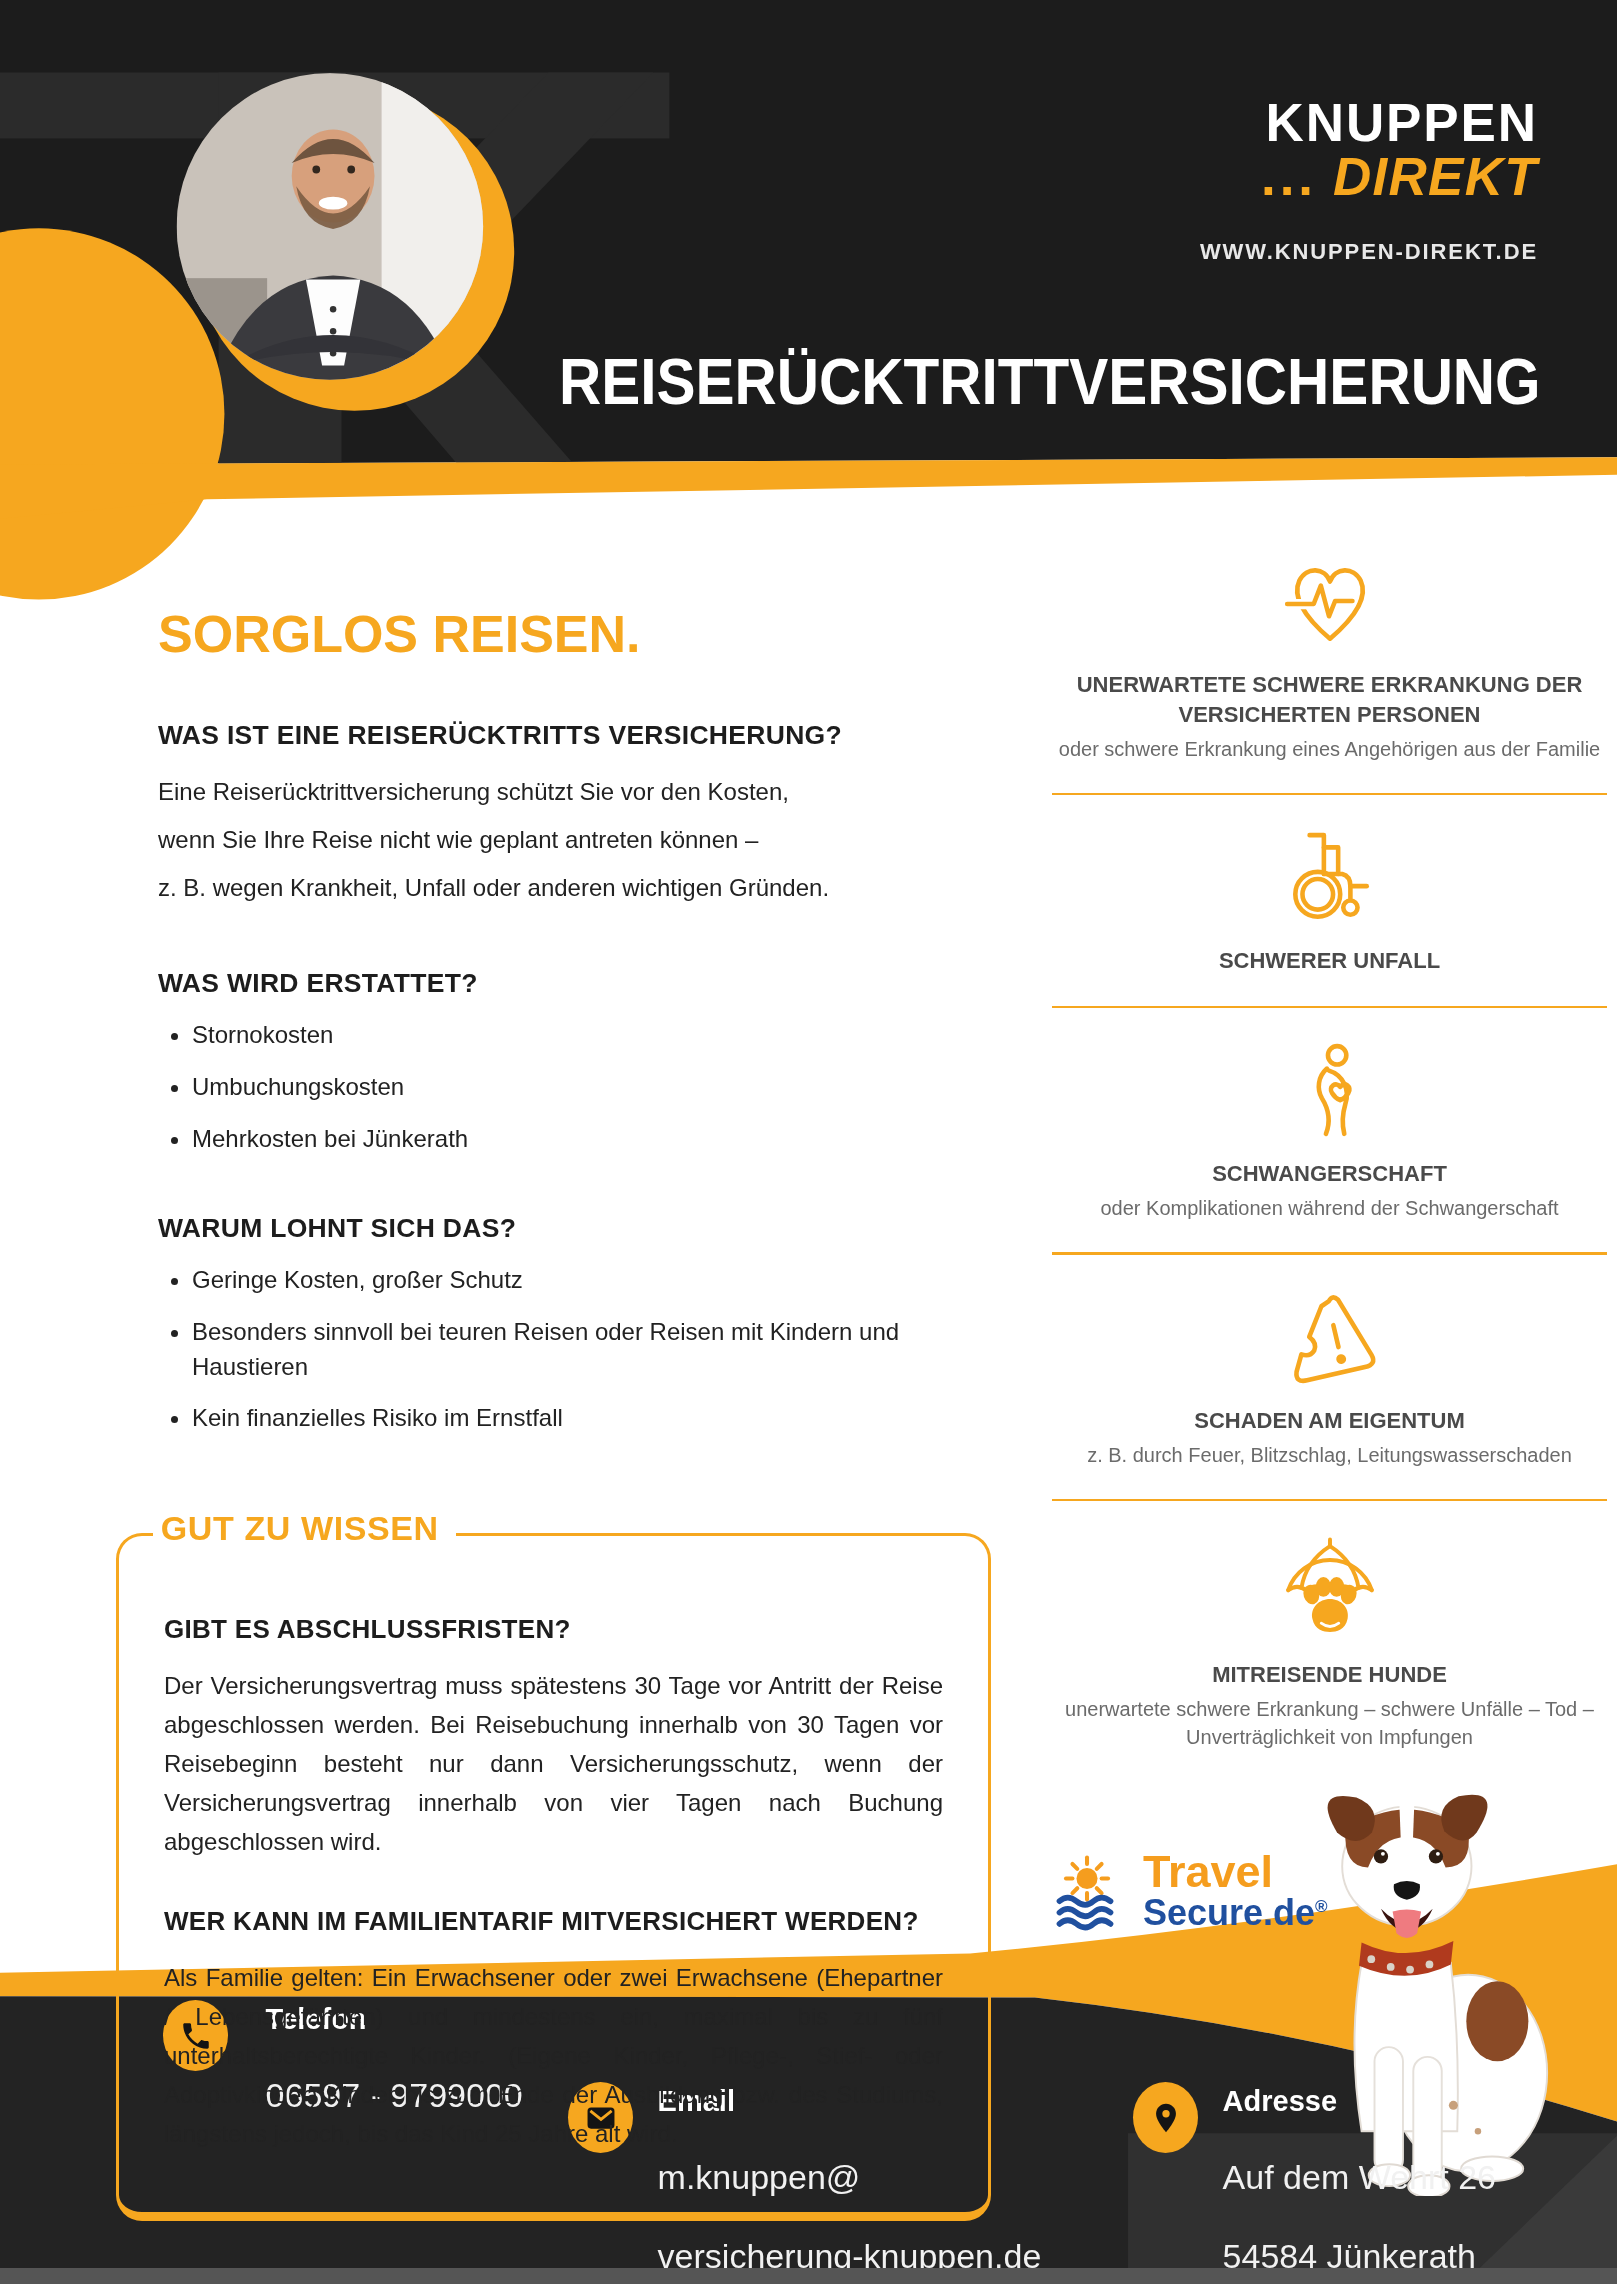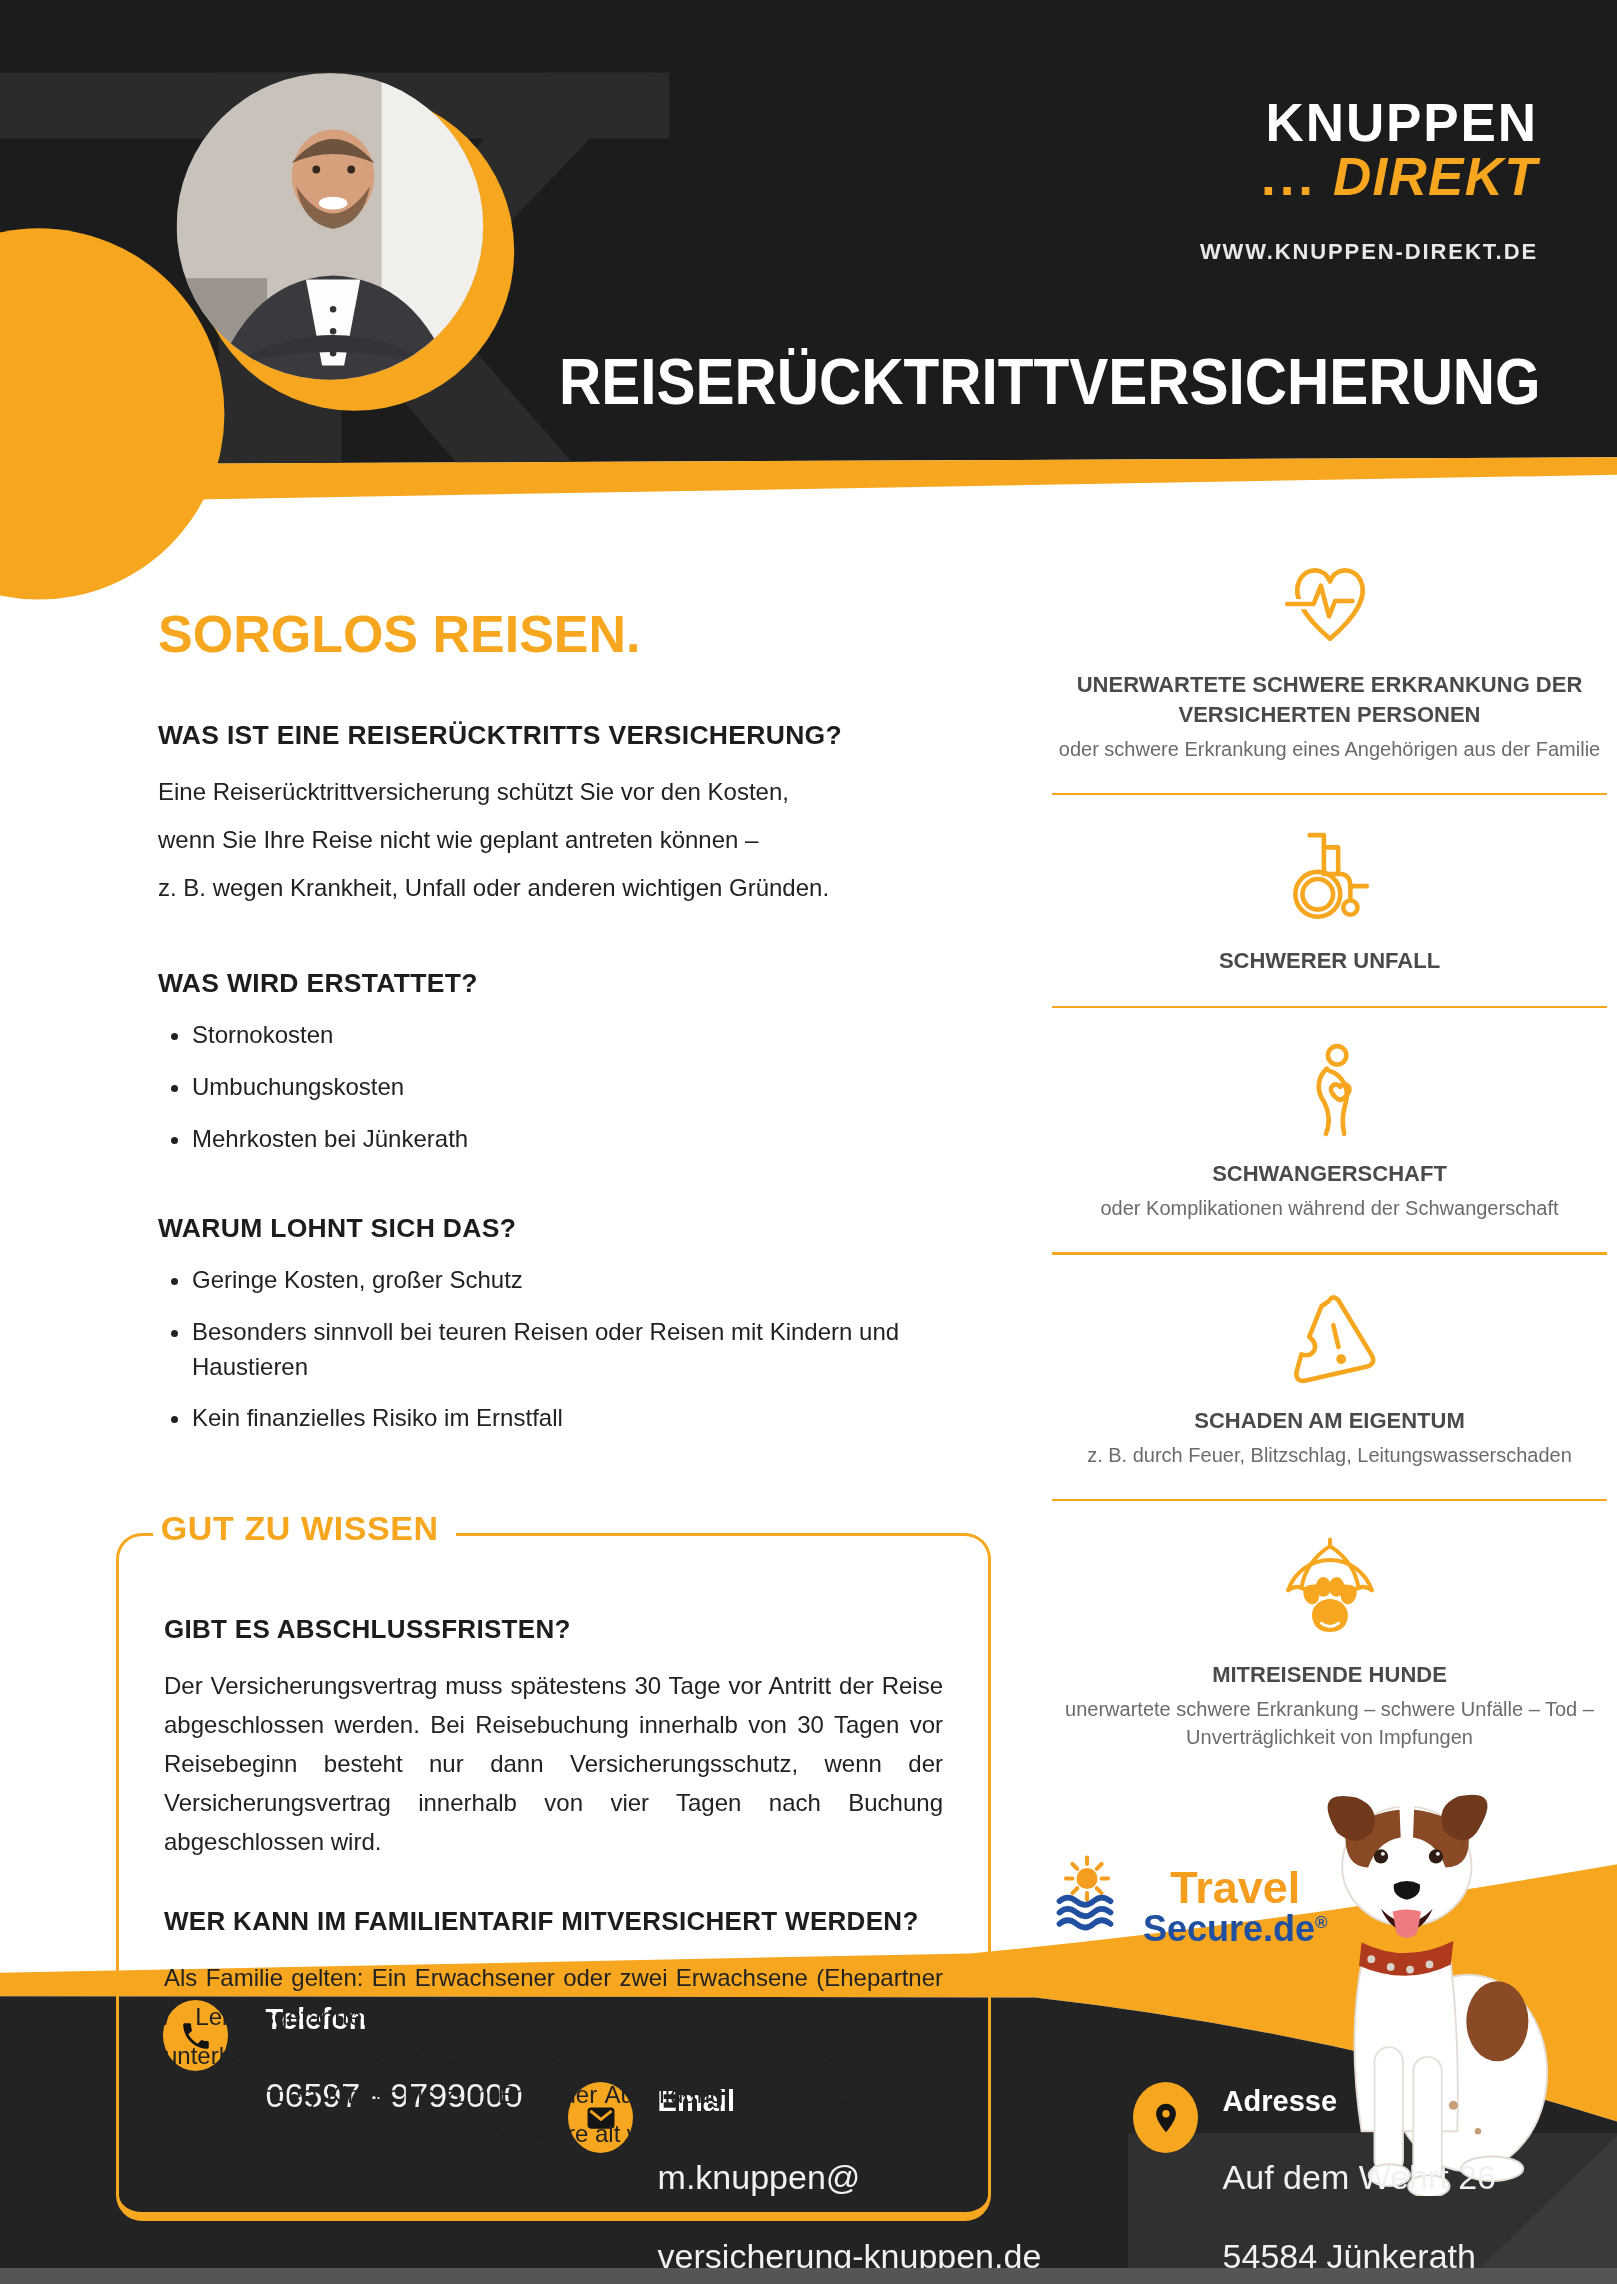--- a/index.html
+++ b/index.html
@@ -39,21 +39,21 @@
 
   
   .right-col { position:absolute; left:1049px; top:551px; width:561px; z-index:4; text-align:center; }
   .event-icon { margin:0 auto 17px auto; }
   .event-title { color:#4a4a4a; font-size:22px; font-weight:bold; line-height:1.35; }
   .event-sub { margin-top:5.2px; color:#6b6b6b; font-size:20px; line-height:1.4; }
   .event-divider { height:2.6px; background:#F6A71F; border:none; margin:30px auto 32px auto; width:99%; }
 
   
   .partner-logo { position:absolute; left:1053px; top:1851px; display:flex; align-items:flex-start; z-index:6; }
-  .partner-text { margin-left:9px; line-height:1.0; text-align:center;margin-top:16px; }
+  .partner-text { margin-left:9px; line-height:1.0; text-align:left; }
   .partner-line1 { color:#F59D1E; font-size:45px; font-weight:bold; line-height:0.95; }
   .partner-line2 { color:#20509F; font-size:36px; font-weight:bold; line-height:1.05; }
   .partner-reg { font-size:17px; vertical-align:super; }
 
   
   .footer-svg { position:absolute; left:0; top:1837px; z-index:1; }
   .dog { position:absolute; left:1284px; top:1769px; z-index:2; }
   .contact { position:absolute; display:flex; z-index:3; }
   .contact-phone { left:163px; top:2000px;gap:13px; }
   .contact-email { left:568px; top:2082px; }

